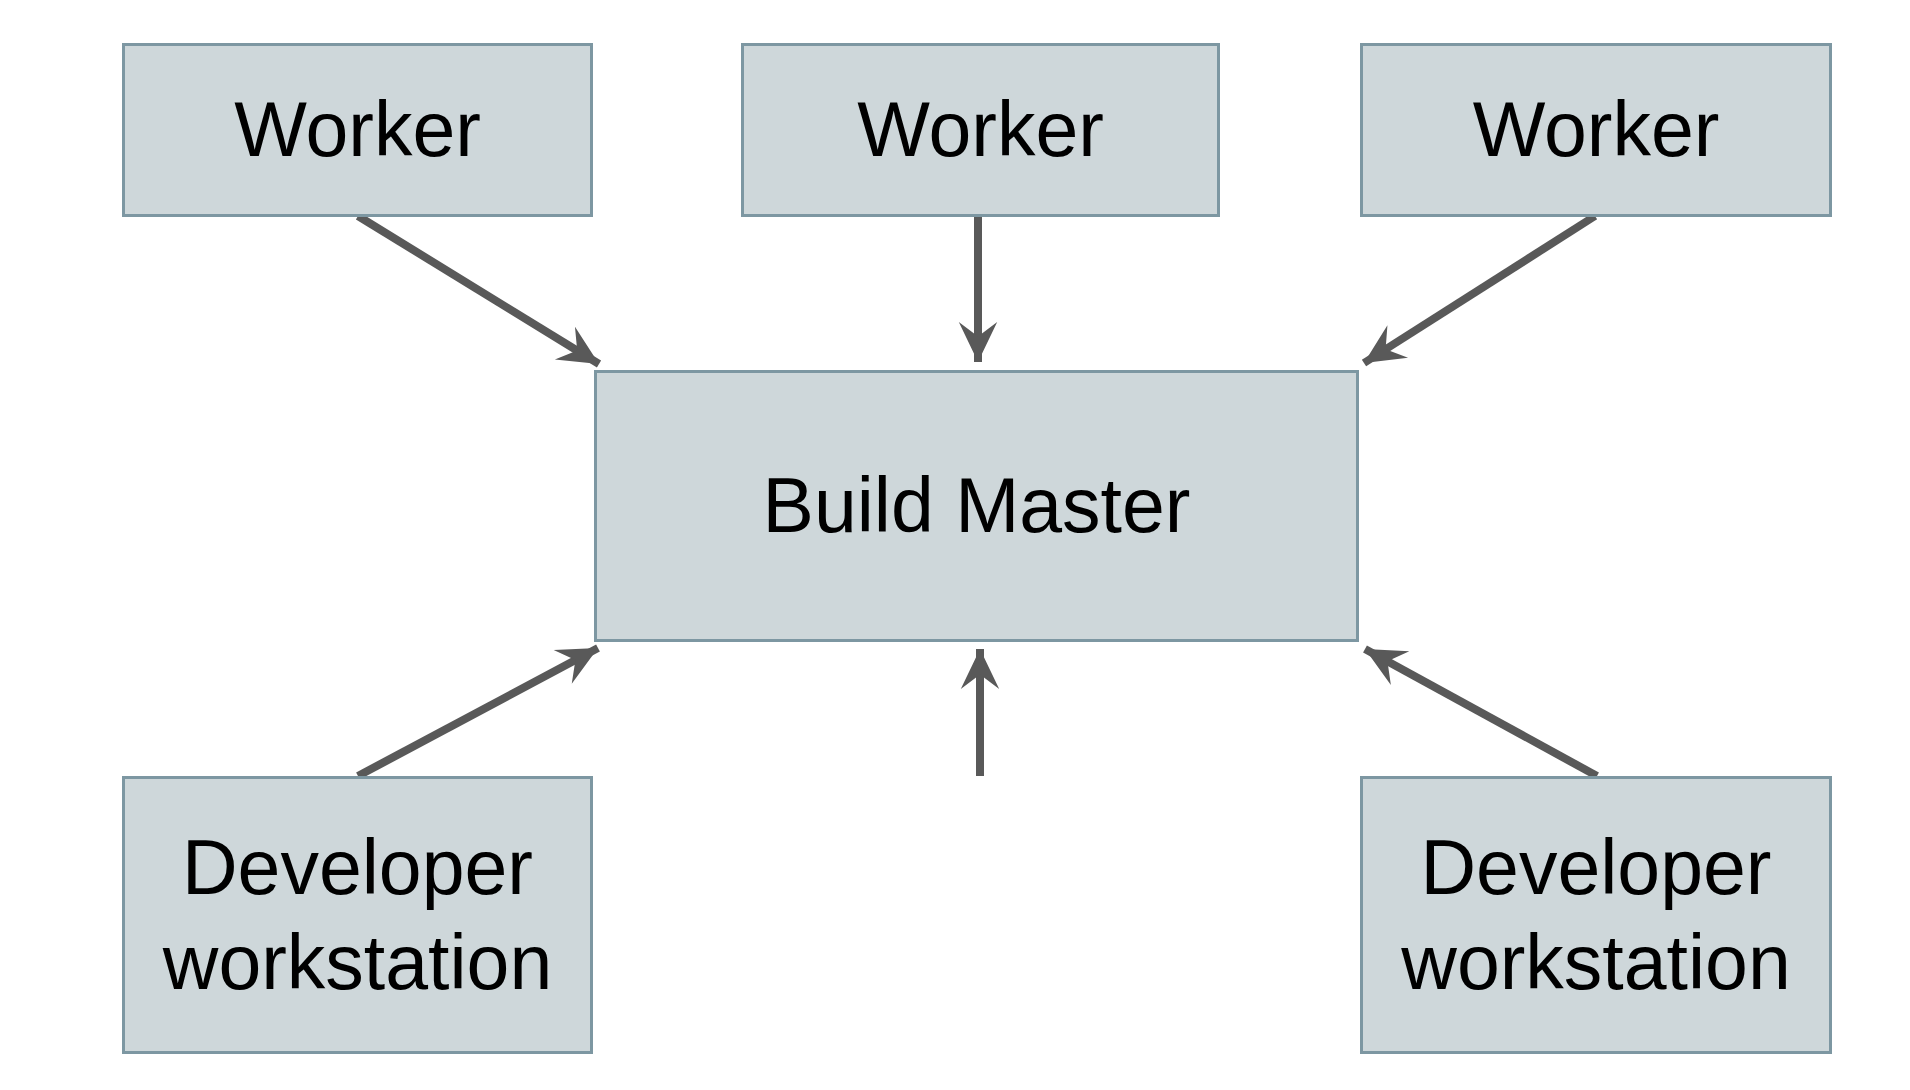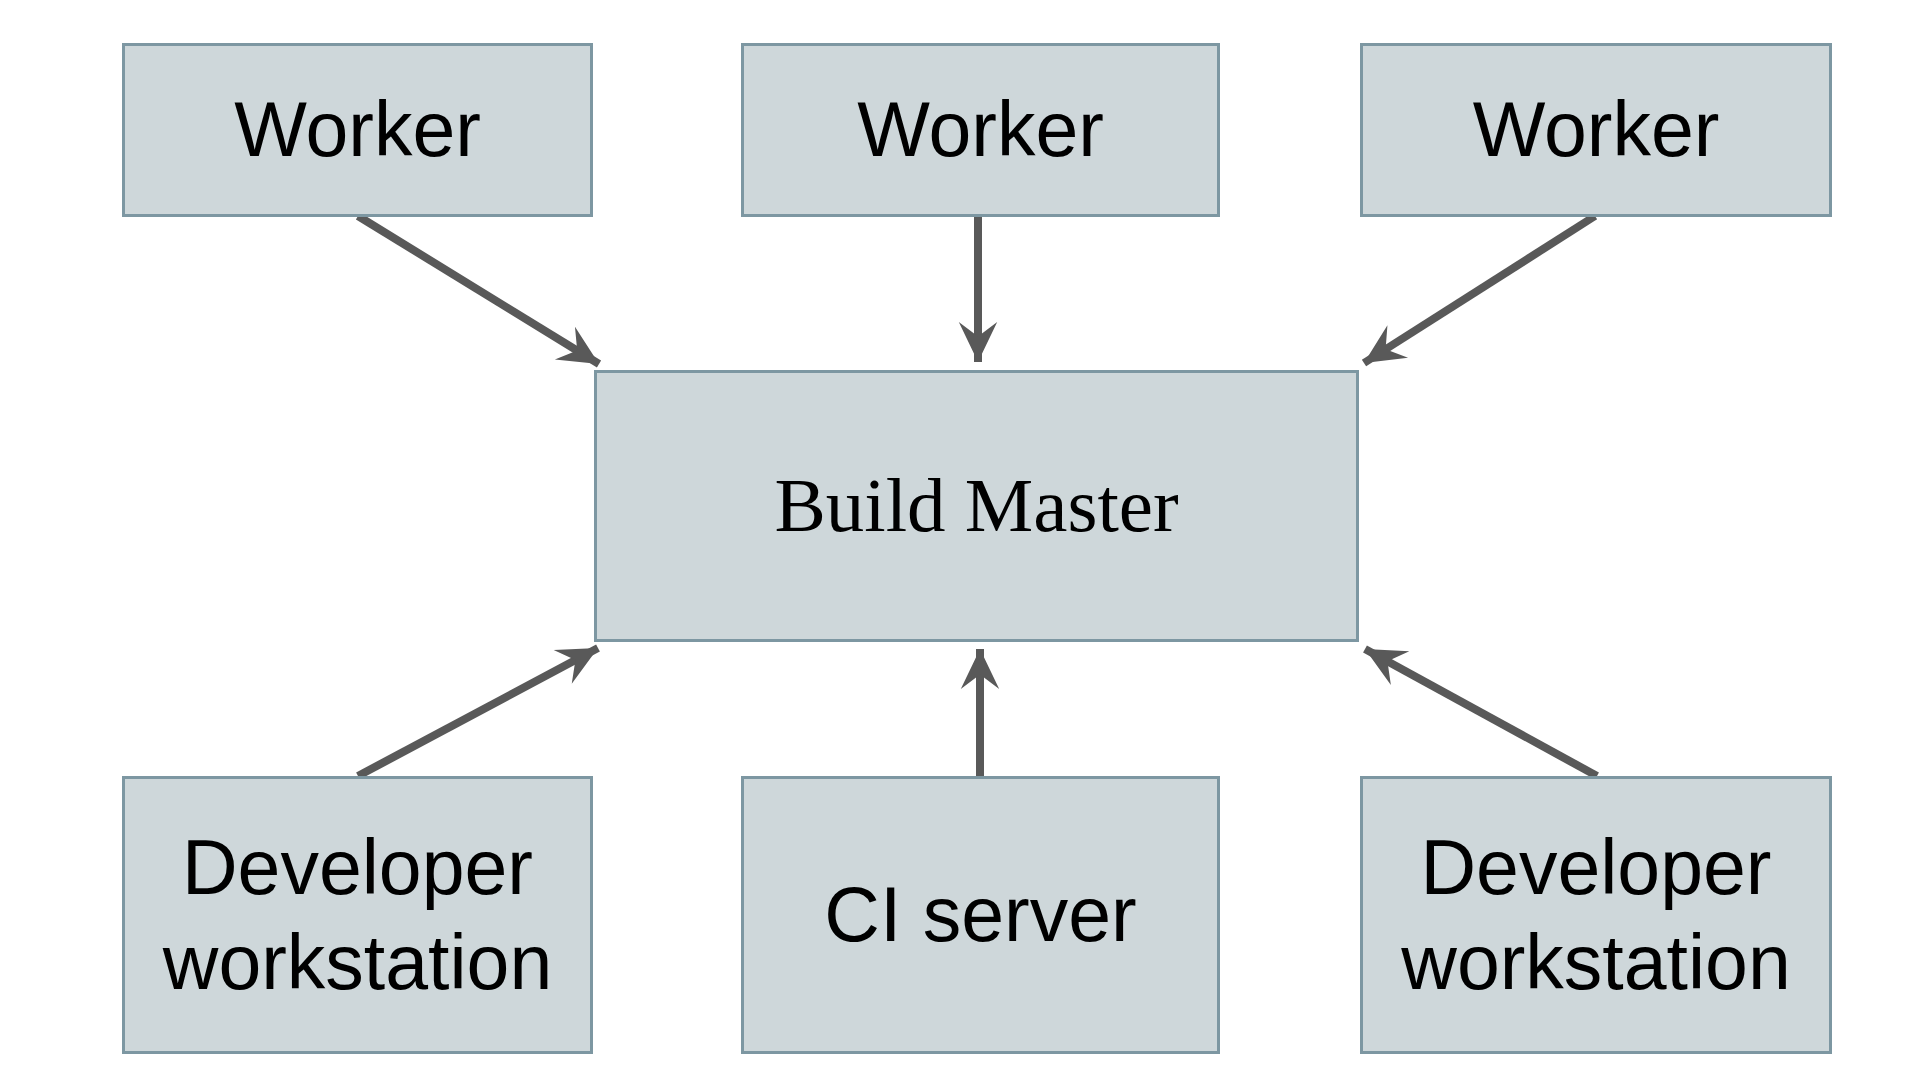--- a/index.html
+++ b/index.html
@@ -33,21 +33,21 @@
     justify-content: center;
     text-align: center;
     color: #000000;
     font-size: 77px;
     line-height: 1.24;
     padding: 0 2px;
   }
   #node-worker-1        { left: 122px;  top: 43px;  width: 471px; height: 174px; }
   #node-worker-2        { left: 741px;  top: 43px;  width: 479px; height: 174px; }
   #node-worker-3        { left: 1360px; top: 43px;  width: 472px; height: 174px; }
-  #node-build-master    { left: 594px;  top: 370px; width: 765px; height: 272px; font-family: Liberation Serif, serif; }
+  #node-build-master    { left: 594px;  top: 370px; width: 765px; height: 272px; }
   #node-dev-left        { left: 122px;  top: 776px; width: 471px; height: 278px; }
   #node-ci-server       { left: 741px;  top: 776px; width: 479px; height: 278px; }
   #node-dev-right       { left: 1360px; top: 776px; width: 472px; height: 278px; }
 </style>
 </head>
 <body>
 
 <div class="slide">
 
   <svg class="edges-layer" width="1910" height="1090" viewBox="0 0 1910 1090" xmlns="http://www.w3.org/2000/svg">
@@ -79,21 +79,18 @@
   </div>
 
   <div class="node" id="node-build-master">
     <span>Build Master</span>
   </div>
 
   <div class="node" id="node-dev-left">
     <span>Developer workstation</span>
   </div>
 
-  <div class="node" id="node-ci-server">
-    <span>CI server</span>
-  </div>
 
   <div class="node" id="node-dev-right">
     <span>Developer workstation</span>
   </div>
 
 </div>
 
 </body></html>

